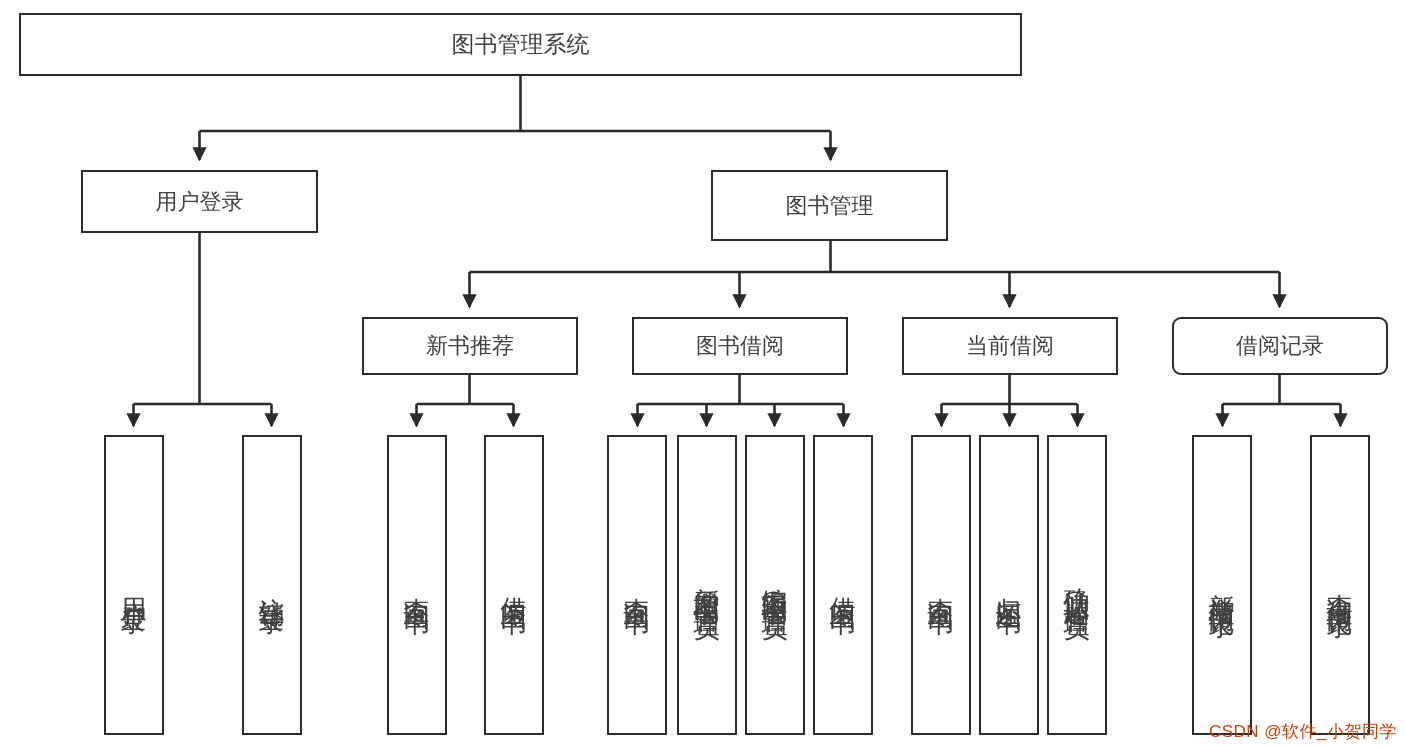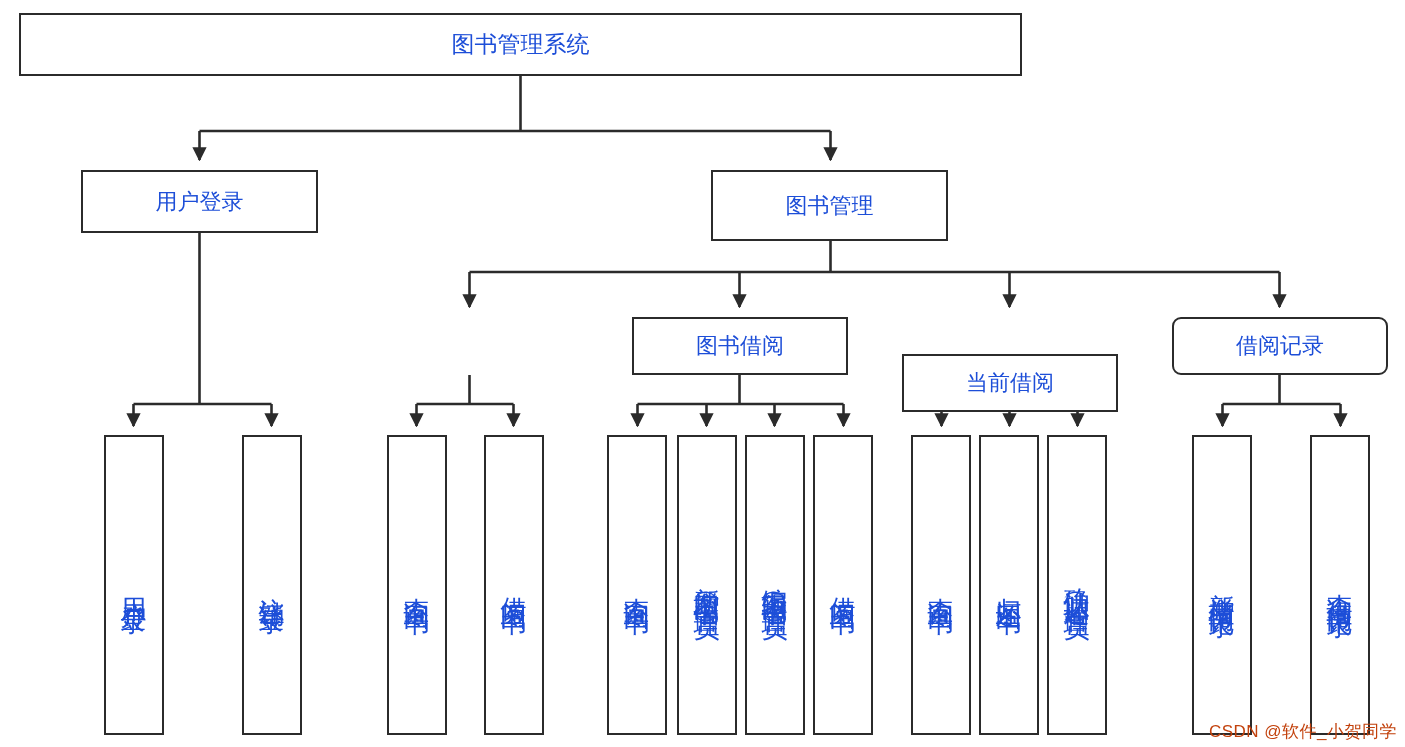--- a/index.html
+++ b/index.html
@@ -27,21 +27,21 @@
     pointer-events: none;
   }
   .node {
     position: absolute;
     box-sizing: border-box;
     background: #ffffff;
     border: 2px solid #2b2b2b;
     display: flex;
     align-items: center;
     justify-content: center;
-    color: #1d4ed8;
+    color: #404040;
   }
   .node .label {
     display: block;
     text-align: center;
     line-height: 1.15;
     white-space: nowrap;
   }
   
   .node.h .label {
     font-size: 22px;
@@ -133,24 +133,27 @@
     <span class="label">图书管理系统</span>
   </div>
 
   <div class="node h" style="left:81px; top:170px; width:237px; height:63px;">
     <span class="label">用户登录</span>
   </div>
   <div class="node h" style="left:711px; top:170px; width:237px; height:71px;">
     <span class="label">图书管理</span>
   </div>
 
+  <div class="node h" style="left:362px; top:317px; width:216px; height:58px;">
+    <span class="label">新书推荐</span>
+  </div>
   <div class="node h" style="left:632px; top:317px; width:216px; height:58px;">
     <span class="label">图书借阅</span>
   </div>
-  <div class="node h" style="left:902px; top:317px; width:216px; height:58px;margin-top:37px;">
+  <div class="node h" style="left:902px; top:317px; width:216px; height:58px;">
     <span class="label">当前借阅</span>
   </div>
   <div class="node h" style="left:1172px; top:317px; width:216px; height:58px;border-radius:9px;">
     <span class="label">借阅记录</span>
   </div>
 
   <div class="node v" style="left:104px; top:435px; width:60px; height:300px;">
     <span class="label" style="font-size: 26px; letter-spacing: 4px;">用户登录</span>
   </div>
   <div class="node v" style="left:242px; top:435px; width:60px; height:300px;">

